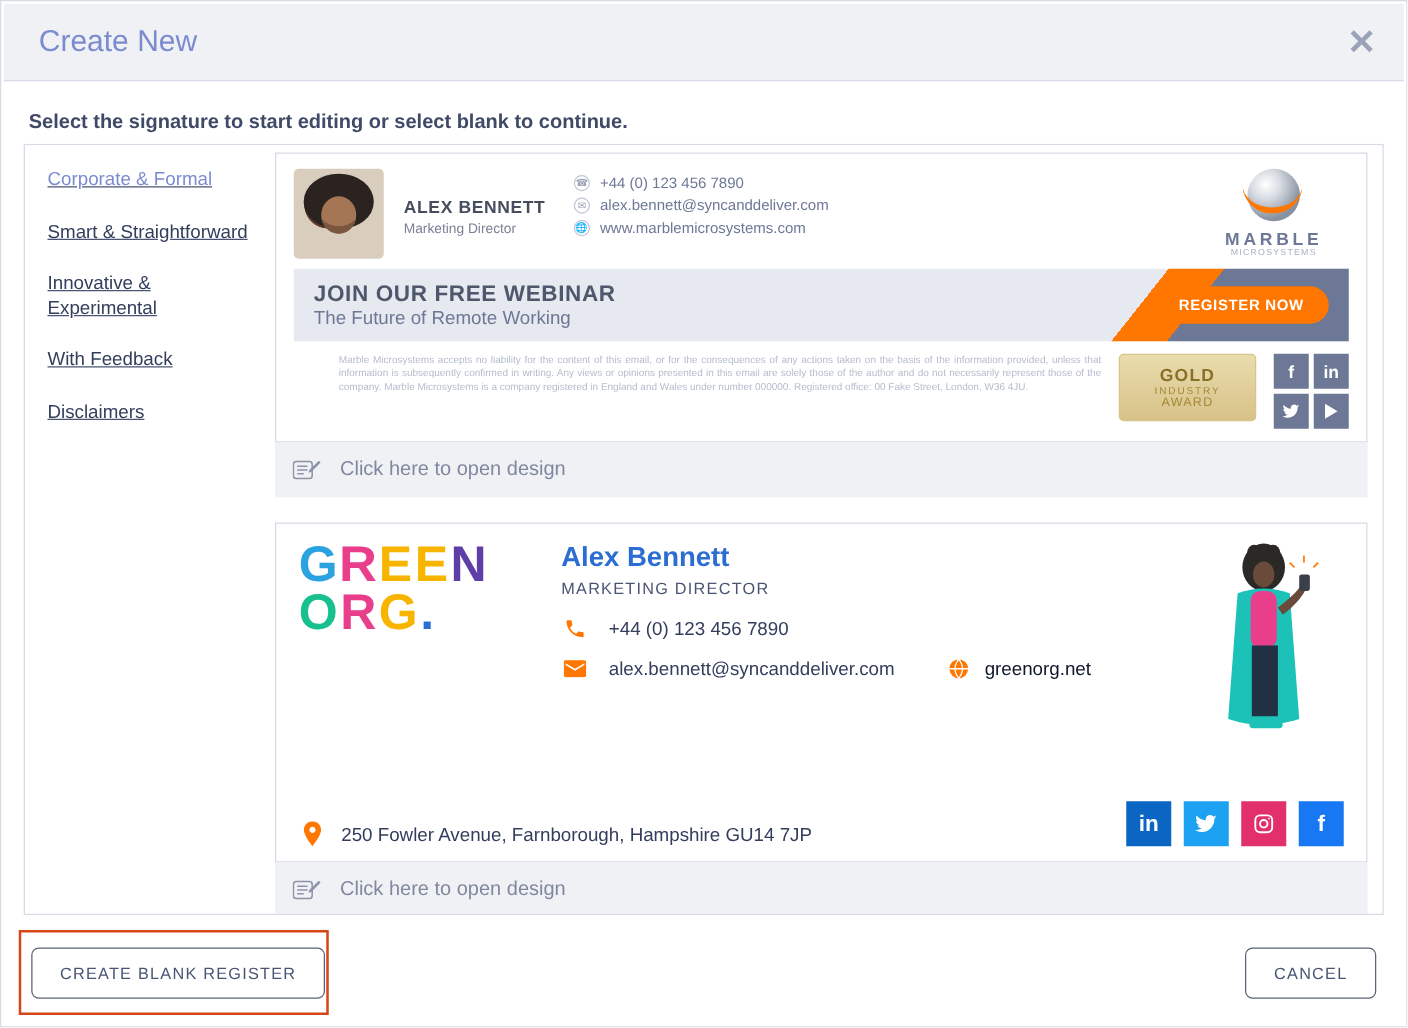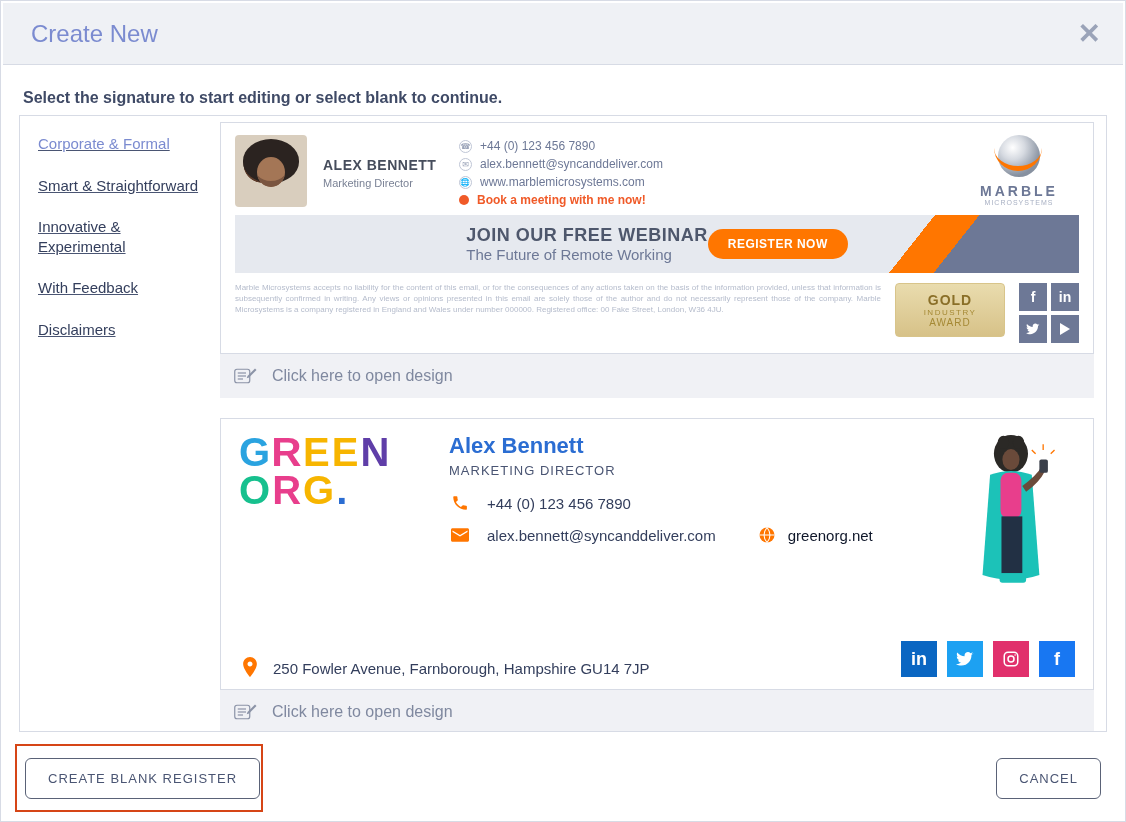--- a/index.html
+++ b/index.html
@@ -90,37 +90,37 @@
   }
   .sig1-logo .sphere::after{
     content:""; position:absolute; left:-4px; bottom:6px; width:48px; height:18px;
     border-bottom:5px solid #ff7600; border-radius:0 0 50% 50%/0 0 100% 100%;
   }
   .sig1-logo .brand { font-size:14px; font-weight:600; color:#6d7896; letter-spacing:3px; }
   .sig1-logo .brand-sub { font-size:7px; color:#a8b0c3; letter-spacing:1px; }
 
   .sig1-banner {
     margin-top:8px; height:58px; background:#e6e9ef; position:relative; overflow:hidden;
-    display:flex; align-items:center; padding:0 16px; justify-content:center;
+    display:flex; align-items:center; padding:0 16px; justify-content:space-between;
   }
   .sig1-banner::before{
     content:""; position:absolute; right:-60px; top:-60px; width:420px; height:160px;
     background:linear-gradient(115deg, transparent 48%, #ff7600 48% 57%, #6d7896 57%);
     transform:skewX(-18deg);
   }
   .sig1-banner .txt { position:relative; z-index:1; }
   .sig1-banner .t1 { font-size:18px; font-weight:700; color:#4e576c; letter-spacing:.5px;}
   .sig1-banner .t2 { font-size:15px; color:#6d7896; }
   .sig1-banner .cta {
     position:relative; z-index:1; background:#ff7600; color:#fff; border-radius:20px;
     padding:8px 20px; font-size:12px; font-weight:700; letter-spacing:.5px;
   }
 
   .sig1-footer { display:flex; gap:14px; align-items:flex-start; margin-top:10px; }
-  .sig1-legal { font-size:8px; color:#b5bccc; line-height:1.35; text-align:justify; flex:1; }
+  .sig1-legal { font-size:8px; color:#b5bccc; line-height:1.35; text-align:justify; flex:1;margin-left:36px; }
   .sig1-award {
     width:110px; height:54px; border:1px solid #d8c48a; background:linear-gradient(180deg,#e9dcae,#d7c288);
     border-radius:4px; display:flex; flex-direction:column; align-items:center; justify-content:center;
     color:#8a6f28;
   }
   .sig1-award .a1{ font-size:14px; font-weight:600; letter-spacing:1px;}
   .sig1-award .a2{ font-size:8px; letter-spacing:1.5px; color:#a58934;}
   .sig1-award .a3{ font-size:10px; letter-spacing:1px; color:#a58934;}
   .sig1-socials { display:grid; grid-template-columns:repeat(2,28px); gap:4px; }
   .sq { width:28px;height:28px; background:#6d7896; color:#fff; display:flex; align-items:center; justify-content:center; font-size:14px; font-weight:700; }
@@ -203,24 +203,20 @@
                       <span class="ic">☎</span>
                       <span>+44 (0) 123 456 7890</span>
                     </div>
                   <div class="row">
                       <span class="ic">✉</span>
                       <span>alex.bennett@syncanddeliver.com</span>
                     </div>
                   <div class="row">
                       <span class="ic">🌐</span>
                       <span>www.marblemicrosystems.com</span>
-                    </div>
-                  <div class="sig1-meeting">
-                      <span class="dot"></span>
-                      <span>Book a meeting with me now!</span>
                     </div>
                 </div>
                 <div class="sig1-logo">
                   <div class="sphere"></div>
                   <div class="brand">MARBLE</div>
                   <div class="brand-sub">MICROSYSTEMS</div>
                 </div>
               </div>
 
               <div class="sig1-banner">

